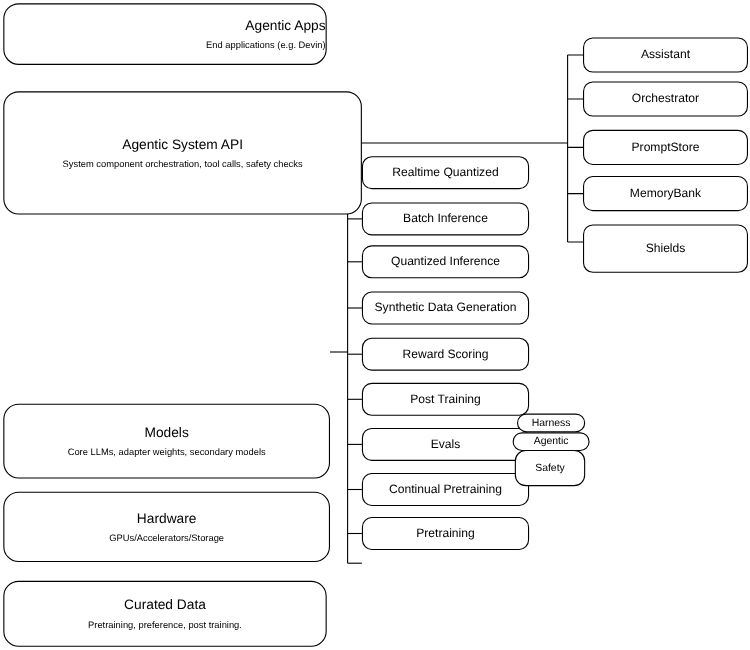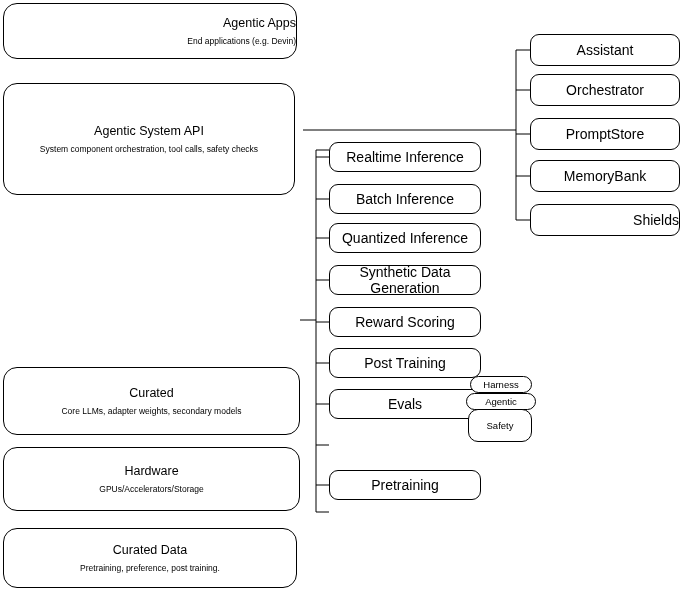--- a/index.html
+++ b/index.html
@@ -43,21 +43,21 @@
   }
   .pill {
     position: absolute;
     box-sizing: border-box;
     border: 1px solid #000000;
     background: #ffffff;
     border-radius: 9px;
     display: flex;
     align-items: center;
     justify-content: center;
-    font-size: 14px;
+    font-size: 11px;
     text-align: center;
   }
   .pill.small {
     border-radius: 10px;
     font-size: 9.5px;
   }
   svg.lines {
     position: absolute;
     left: 0;
     top: 0;
@@ -94,28 +94,28 @@
     <path d="M316 404 L329 404" stroke="#000" stroke-width="1" fill="none"></path>
     <path d="M316 445 L329 445" stroke="#000" stroke-width="1" fill="none"></path>
     <path d="M316 485 L329 485" stroke="#000" stroke-width="1" fill="none"></path>
   </svg>
 
   <div class="box" style="left:3px; top:3px; width:294px; height:56px;align-items:flex-end;">
     <div class="layer-title">Agentic Apps</div>
     <div class="layer-sub">End applications (e.g. Devin)</div>
   </div>
 
-  <div class="box" style="left:3px; top:83px; width:292px; height:112px;">
+  <div class="box" style="left:3px; top:83px; width:326px; height:112px;">
     <div class="layer-title">Agentic System API</div>
     <div class="layer-sub">System component orchestration, tool calls, safety checks</div>
   </div>
 
 
   <div class="box" style="left:3px; top:367px; width:297px; height:68px;">
-    <div class="layer-title">Curated</div>
+    <div class="layer-title">Models</div>
     <div class="layer-sub">Core LLMs, adapter weights, secondary models</div>
   </div>
 
   <div class="box" style="left:3px; top:447px; width:297px; height:64px;">
     <div class="layer-title">Hardware</div>
     <div class="layer-sub">GPUs/Accelerators/Storage</div>
   </div>
 
   <div class="box" style="left:3px; top:528px; width:294px; height:60px;">
     <div class="layer-title">Curated Data</div>
@@ -127,45 +127,48 @@
   </div>
   <div class="pill" style="left:530px; top:74px; width:150px; height:32px;">
     <span>Orchestrator</span>
   </div>
   <div class="pill" style="left:530px; top:118px; width:150px; height:32px;">
     <span>PromptStore</span>
   </div>
   <div class="pill" style="left:530px; top:160px; width:150px; height:32px;">
     <span>MemoryBank</span>
   </div>
-  <div class="pill" style="left:530px; top:204px; width:150px; height:32px;justify-content:flex-end;">
+  <div class="pill" style="left:530px; top:204px; width:150px; height:44px;">
     <span>Shields</span>
   </div>
 
   <div class="pill" style="left:329px; top:142px; width:152px; height:30px;">
-    <span>Realtime Inference</span>
+    <span>Realtime Quantized</span>
   </div>
   <div class="pill" style="left:329px; top:184px; width:152px; height:30px;">
     <span>Batch Inference</span>
   </div>
   <div class="pill" style="left:329px; top:223px; width:152px; height:30px;">
     <span>Quantized Inference</span>
   </div>
   <div class="pill" style="left:329px; top:265px; width:152px; height:30px;align-items:center;">
     <span>Synthetic Data Generation</span>
   </div>
   <div class="pill" style="left:329px; top:307px; width:152px; height:30px;">
     <span>Reward Scoring</span>
   </div>
   <div class="pill" style="left:329px; top:348px; width:152px; height:30px;">
     <span>Post Training</span>
   </div>
   <div class="pill" style="left:329px; top:389px; width:152px; height:30px;">
     <span>Evals</span>
   </div>
+  <div class="pill" style="left:329px; top:430px; width:152px; height:30px;">
+    <span>Continual Pretraining</span>
+  </div>
   <div class="pill" style="left:329px; top:470px; width:152px; height:30px;">
     <span>Pretraining</span>
   </div>
 
   <div class="pill small" style="left:470px; top:376px; width:62px; height:17px;">
     <span>Harness</span>
   </div>
   <div class="pill small" style="left:466px; top:393px; width:70px; height:17px;">
     <span>Agentic</span>
   </div>

